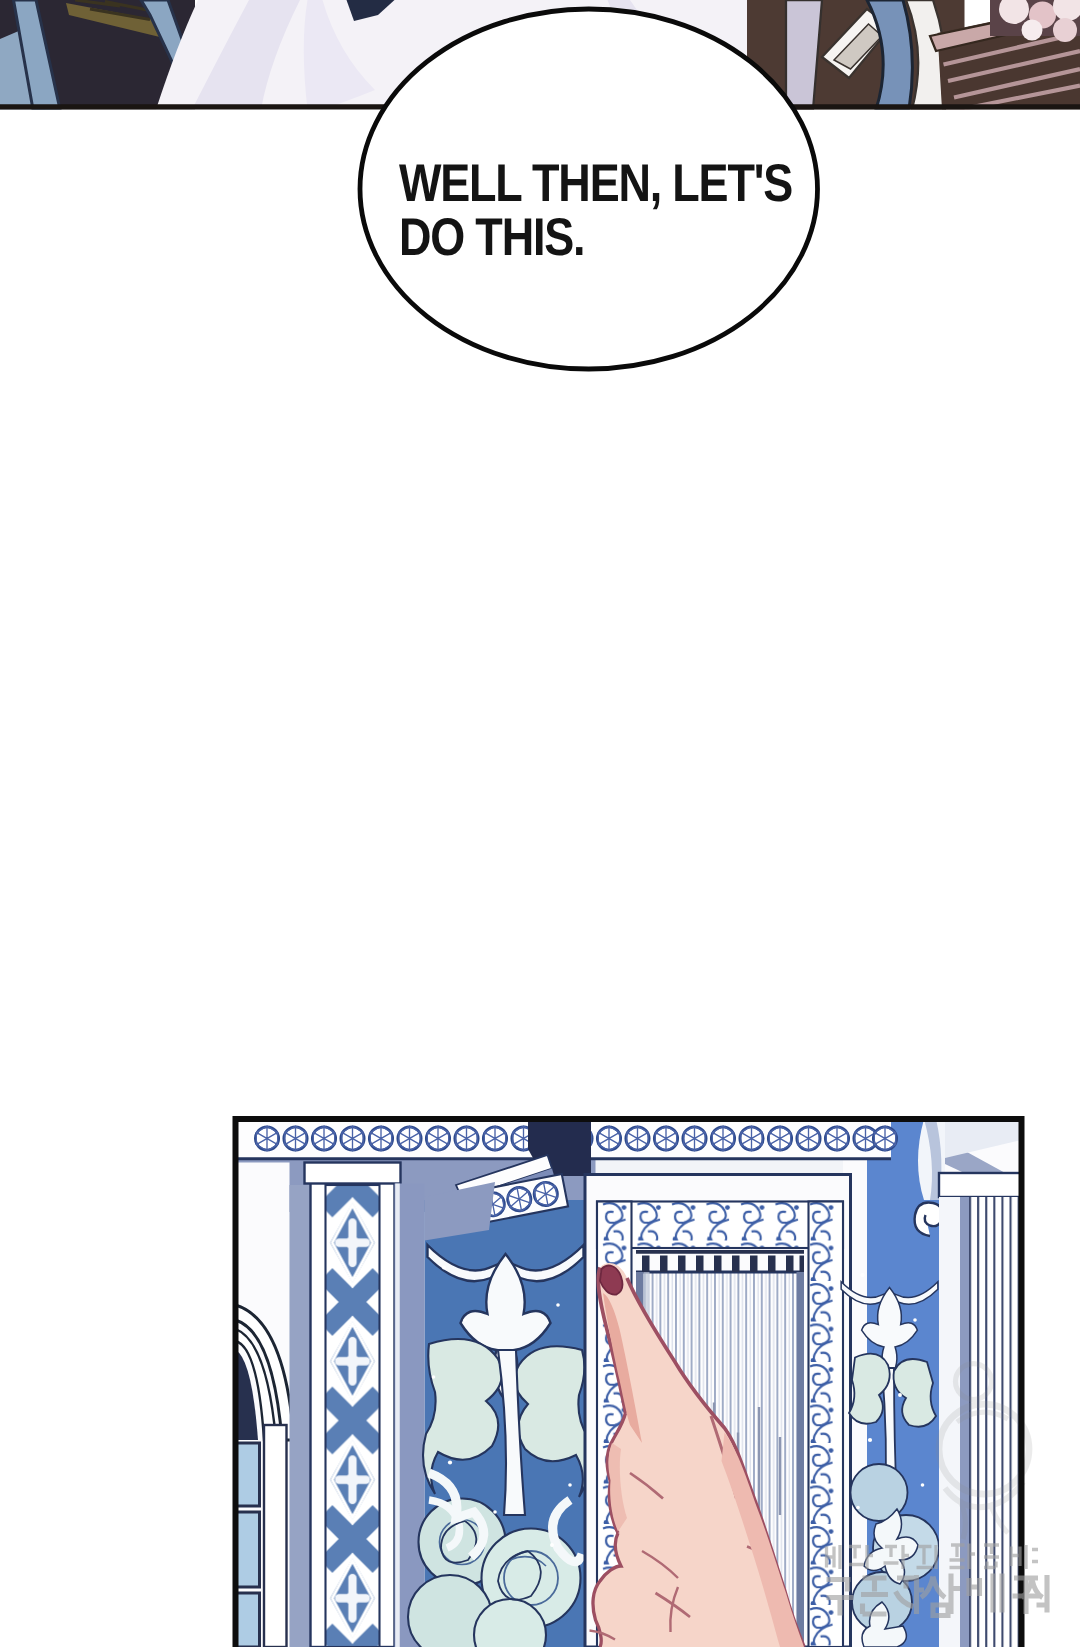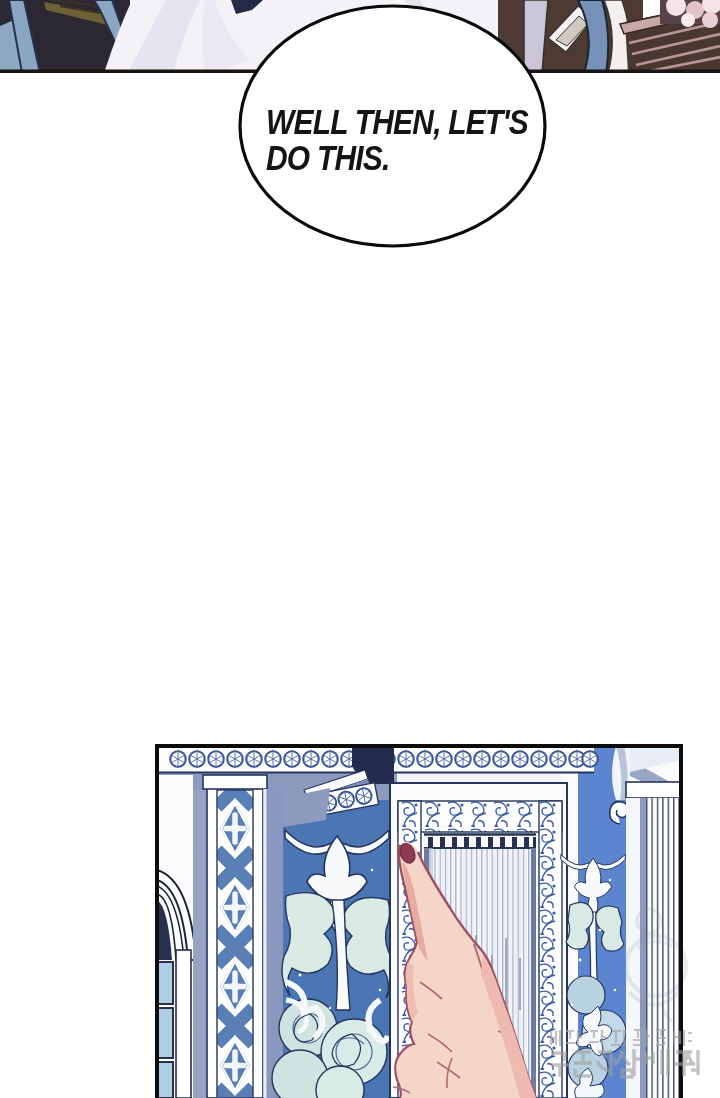--- a/index.html
+++ b/index.html
@@ -1,17 +1,17 @@
 <!DOCTYPE html>
 <html><head>
 <meta charset="utf-8">
 <style>
   html,body{margin:0;padding:0;background:#ffffff;}
   #page{position:relative;width:720px;height:1098px;background:#22c55e;overflow:hidden;
-        font-family:"Liberation Sans", sans-serif;font-style:italic;}
+        font-family:"Liberation Sans", sans-serif;}
 </style>
 </head>
 <body>
 <div id="page">
 <svg width="720" height="1098" viewBox="0 0 720 1098" xmlns="http://www.w3.org/2000/svg">
 <defs>
   <clipPath id="topclip">
           <rect x="0" y="0" width="720" height="73"></rect>
         </clipPath>
   <clipPath id="panelclip">

